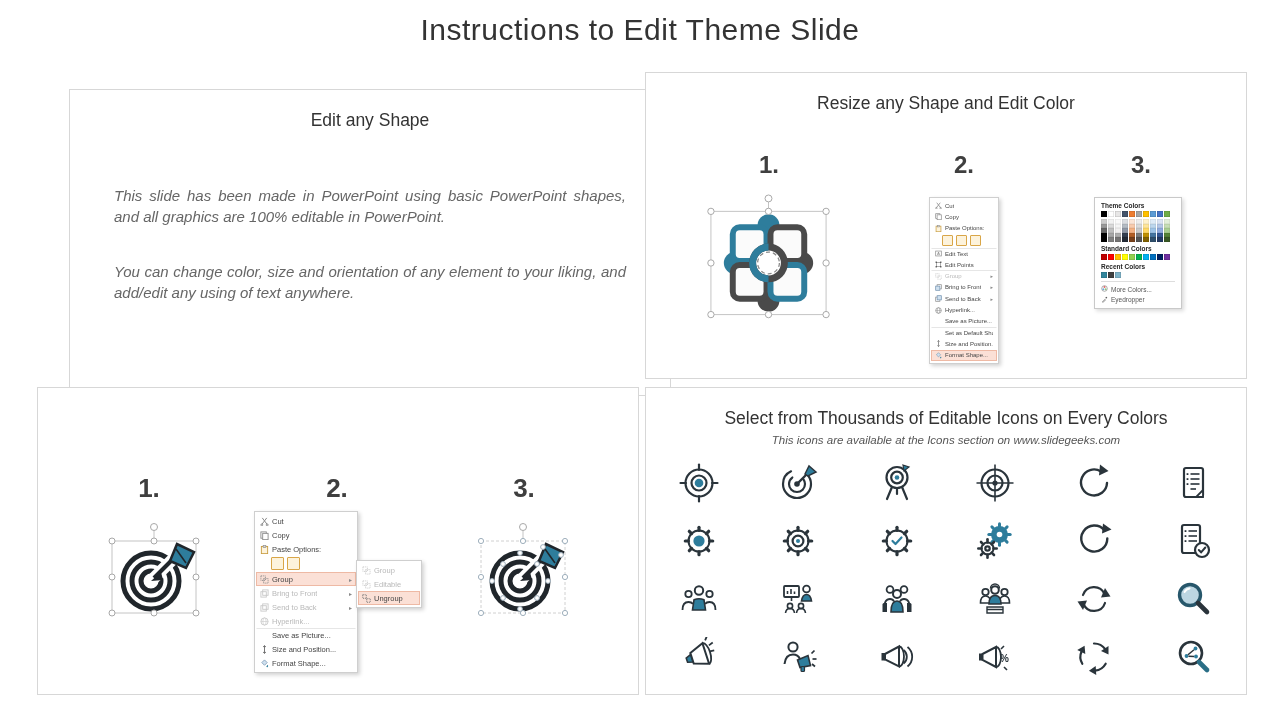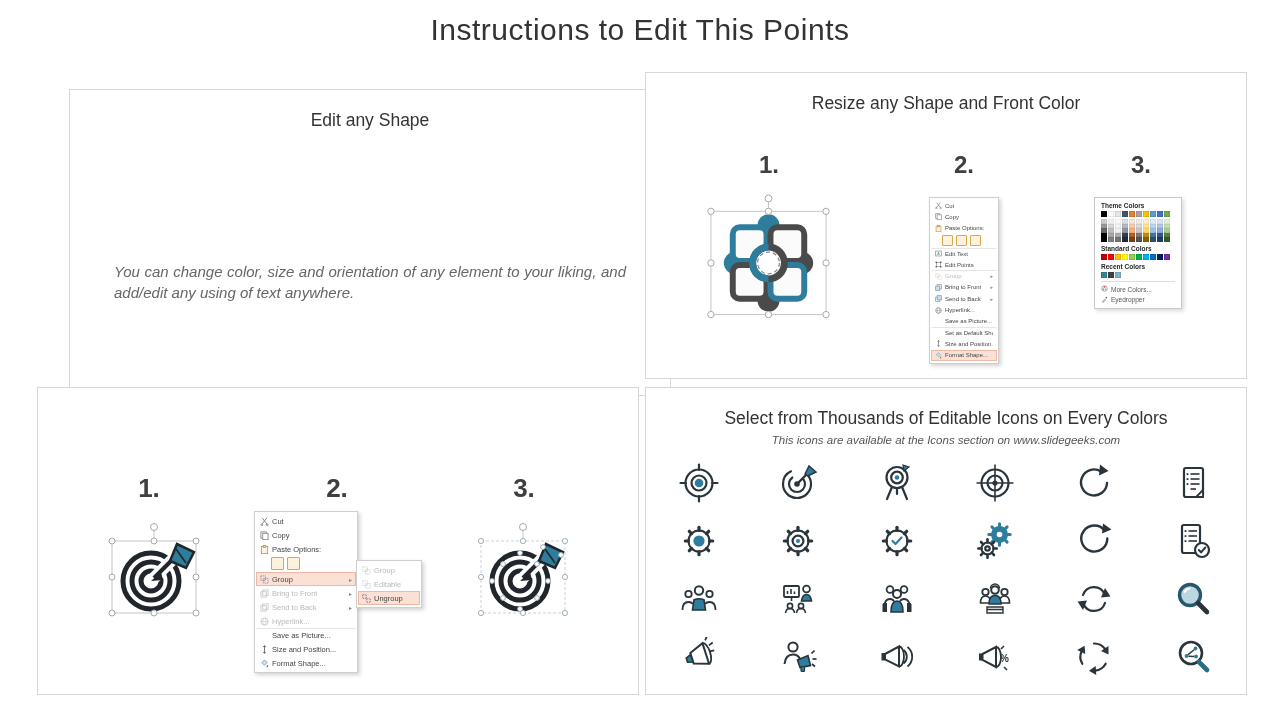--- a/index.html
+++ b/index.html
@@ -63,29 +63,30 @@
   .cfoot-wrap{border-top:1px solid #ddd;margin-top:3px;padding-top:1px;}
   
   .igrid{position:absolute;left:4px;right:4px;top:75px;display:grid;
          grid-template-columns:repeat(6,1fr);row-gap:18px;justify-items:center;}
   .icell{width:40px;height:40px;display:flex;align-items:center;justify-content:center;}
 </style>
 </head>
 <body>
 
 <div class="slide">
-  <div class="slide-title">Instructions to Edit This Points</div>
+  <div class="slide-title">Instructions to Edit Theme Slide</div>
 
   <div class="panel" id="p-tl">
     <div class="p-head">Edit any Shape</div>
+    <p class="body-text" id="para1">This slide has been made in PowerPoint using basic PowerPoint shapes, and all graphics are 100% editable in PowerPoint.</p>
     <p class="body-text" id="para2">You can change color, size and orientation of any element to your liking, and add/edit any using of text anywhere.</p>
   </div>
 
   <div class="panel" id="p-tr">
-    <div class="p-head">Resize any Shape and Front Color</div>
+    <div class="p-head">Resize any Shape and Edit Color</div>
     <div class="step-num" style="left:123px;top:78px;">1.</div>
     <div class="step-num" style="left:318px;top:78px;">2.</div>
     <div class="step-num" style="left:495px;top:78px;">3.</div>
 
     <div class="gfx" style="left:55px;top:118px;">
       <svg width="135" height="138" viewBox="0 0 136 138">
         <line x1="68" y1="10" x2="68" y2="20" stroke="#c4c4c4" stroke-width="1"></line>
         <circle cx="68" cy="7" r="3.5" fill="#fff" stroke="#a8a8a8" stroke-width="1"></circle>
         <rect x="10" y="20" width="116" height="104" fill="none" stroke="#c4c4c4" stroke-width="1"></rect>
         <circle cx="68" cy="34" r="11" fill="#2E7D9C"></circle>

